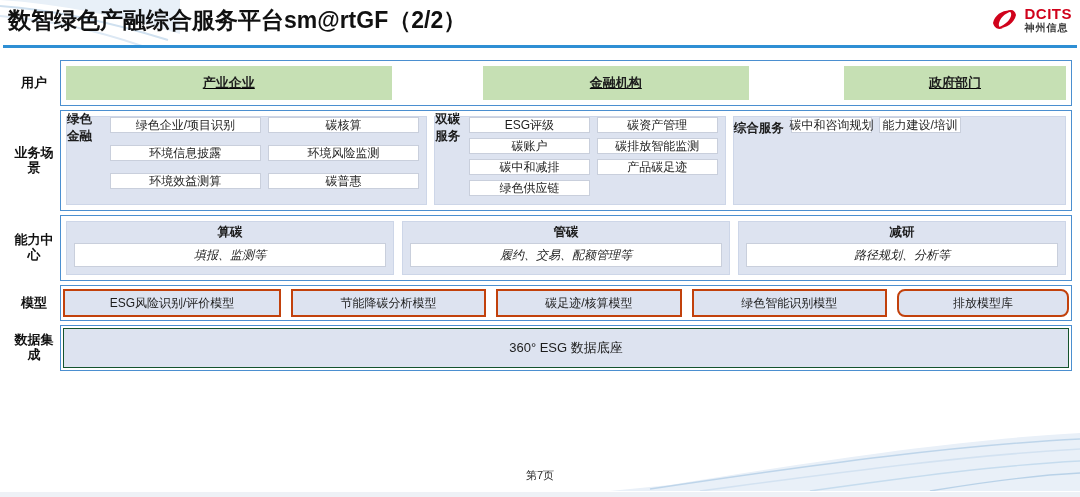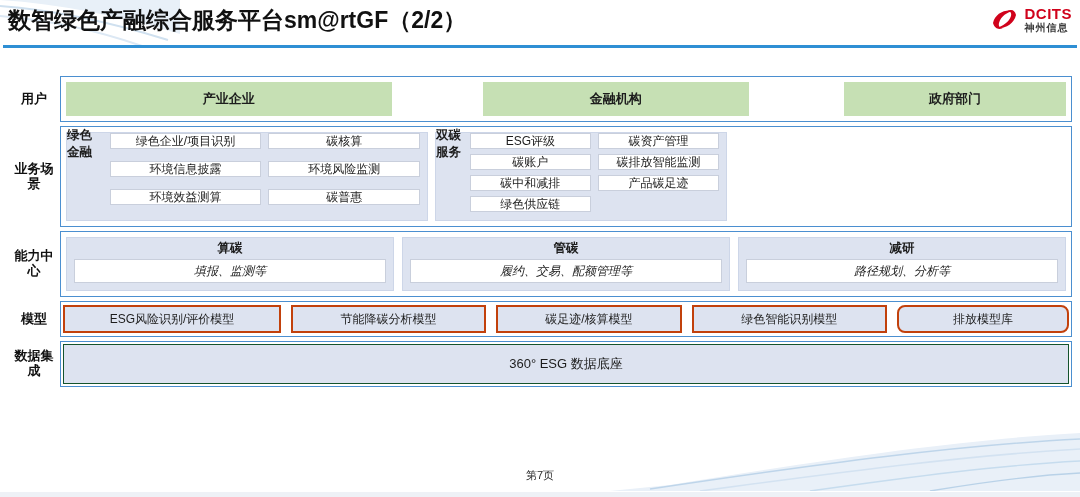--- a/index.html
+++ b/index.html
@@ -47,39 +47,39 @@
     font-size: 15px; font-weight: bold; color: #d0021b;
     letter-spacing: 0.5px;
   }
   .logo-cn {
     font-size: 10px; font-weight: bold; color: #3a3a3a;
     letter-spacing: 1px; margin-top: 2px;
   }
 
   
   .matrix {
-    position: absolute; left: 8px; top: 76px; width: 1064px;
+    position: absolute; left: 8px; top: 60px; width: 1064px;
   }
   .row { display: flex; align-items: stretch; margin-bottom: 4px; }
   .row-label {
     width: 52px; flex: 0 0 52px;
     display: flex; align-items: center; justify-content: center;
     font-size: 13px; font-weight: bold; color: #111111;
     text-align: center; line-height: 1.15;
     padding: 0 2px;
   }
   .row-body {
     flex: 1 1 auto;
     border: 1px solid #4b8fd0;
     background: #ffffff;
     padding: 5px;
   }
 
   
-  .user-body { display: flex; gap: 0; }
+  .user-body { display: flex; gap: 0; text-decoration: underline; }
   .user-chip {
     background: #c6e0b4;
     height: 34px;
     display: flex; align-items: center; justify-content: center;
     font-size: 13px; font-weight: bold; color: #1d1d1d;
   }
   .user-chip.u0 { width: 33%; margin-right: 8.0%; }
   .user-chip.u1 { width: 27%; margin-right: 9.5%; margin-left: 11px; }
   .user-chip.u2 { width: 22.5%; }
 
@@ -241,20 +241,27 @@
             <div class="biz-cell">ESG评级</div>
             <div class="biz-cell">碳资产管理</div>
             <div class="biz-cell">碳账户</div>
             <div class="biz-cell">碳排放智能监测</div>
             <div class="biz-cell">碳中和减排</div>
             <div class="biz-cell">产品碳足迹</div>
             <div class="biz-cell">绿色供应链</div>
           </div>
         </div>
 
+        <div class="biz-group g2">
+          <div class="biz-head">综合服务</div>
+          <div class="biz-items">
+            <div class="biz-cell">碳中和咨询规划</div>
+            <div class="biz-cell">能力建设/培训</div>
+          </div>
+        </div>
 
       </div>
     </div>
 
     <div class="row">
       <div class="row-label">能力中心</div>
       <div class="row-body cap-body">
         <div class="cap-group">
           <div class="cap-head">算碳</div>
           <div class="cap-sub">填报、监测等</div>

